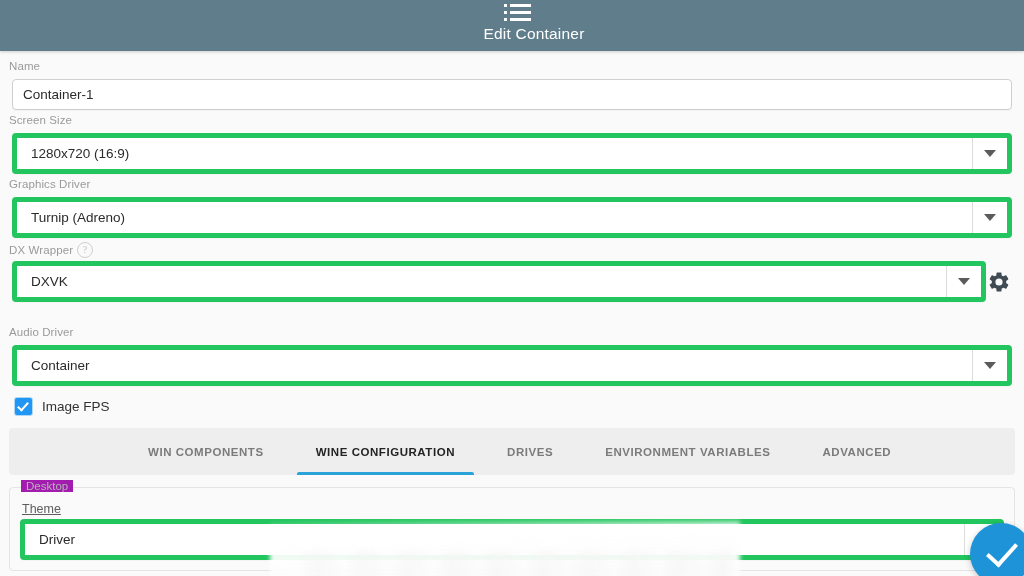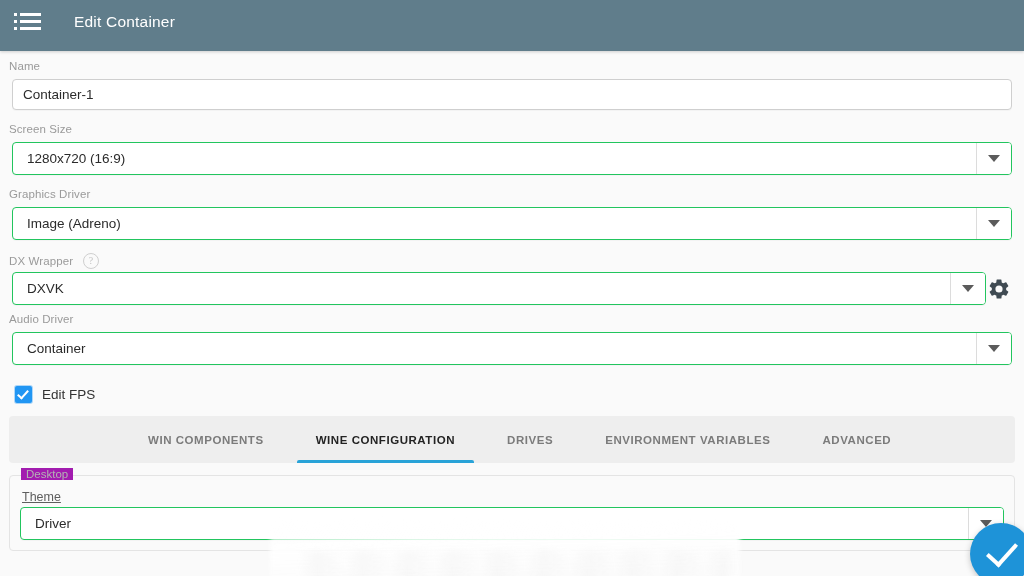--- a/index.html
+++ b/index.html
@@ -27,20 +27,21 @@
   .appbar {
     height: 51px;
     background: #607d8b;
     display: flex;
     align-items: center;
     padding: 0 0 8px 14px;
     box-sizing: border-box;
     box-shadow: 0 1px 3px rgba(0,0,0,0.18);
     position: relative;
     z-index: 5;
+    flex-direction: column;
   }
   .menu-btn {
     width: 30px;
     height: 30px;
     display: flex;
     flex-direction: column;
     justify-content: center;
     gap: 4px;
     cursor: pointer;
   }
@@ -81,21 +82,21 @@
   .field-label {
     font-size: 11.5px;
     color: #9a9a9a;
     padding: 0 8px 3px 9px;
     display: block;
     letter-spacing: 0.1px;
   }
   .label-row {
     display: flex;
     align-items: center;
-    gap: 10px;
+    gap: 4px;
     padding: 0 0 3px 9px;
   }
   .label-row .field-label {
     padding: 0;
   }
   .help-icon {
     width: 14px;
     height: 14px;
     border-radius: 50%;
     border: 1.3px solid #cfcfcf;
@@ -103,21 +104,20 @@
     font-size: 10px;
     line-height: 13px;
     text-align: center;
     font-family: "Liberation Serif", serif;
     flex: none;
     cursor: pointer;
   }
 
   .field-wrap {
     padding: 4px 12px;
-    margin-bottom: 9px;
   }
 
   .text-input {
     width: 100%;
     height: 31px;
     box-sizing: border-box;
     border: 1px solid #cfcfcf;
     border-radius: 4px;
     background: #ffffff;
     font-size: 13.5px;
@@ -125,21 +125,21 @@
     padding: 0 10px;
     font-family: "Liberation Sans", sans-serif;
     outline: none;
     box-shadow: 0 1px 1px rgba(0,0,0,0.03);
   }
 
   .spinner {
     display: flex;
     align-items: stretch;
     height: 31px;
-    border: 1px solid #22c55e;
+    border: 5px solid #22c55e;
     border-radius: 4px;
     background: #ffffff;
     overflow: hidden;
     box-shadow: 0 1px 1px rgba(0,0,0,0.03);
   }
   .spinner-value {
     flex: 1 1 auto;
     display: flex;
     align-items: center;
     padding-left: 14px;
@@ -163,21 +163,21 @@
     height: 0;
     border-left: 6px solid transparent;
     border-right: 6px solid transparent;
     border-top: 7px solid #5b5b5b;
   }
 
   .row-with-btn {
     display: flex;
     align-items: center;
     padding: 0 12px;
-    margin-bottom: 8px;
+    margin-bottom: 24px;
   }
   .row-with-btn .spinner { flex: 1 1 auto; min-width: 0; }
 
   .gear-btn {
     flex: none;
     width: 26px;
     height: 26px;
     display: flex;
     align-items: center;
     justify-content: center;
@@ -395,21 +395,21 @@
         <div class="spinner-value">1280x720 (16:9)</div>
         <div class="spinner-arrow">
             <i class="caret"></i>
           </div>
       </div>
     </div>
 
     <label class="field-label">Graphics Driver</label>
     <div class="field-wrap">
       <div class="spinner">
-        <div class="spinner-value">Image (Adreno)</div>
+        <div class="spinner-value">Turnip (Adreno)</div>
         <div class="spinner-arrow">
             <i class="caret"></i>
           </div>
       </div>
     </div>
 
     <div class="label-row">
       <span class="field-label">DX Wrapper</span>
       <span class="help-icon">?</span>
     </div>
@@ -432,21 +432,21 @@
       <div class="spinner">
         <div class="spinner-value">Container</div>
         <div class="spinner-arrow">
             <i class="caret"></i>
           </div>
       </div>
     </div>
 
     <div class="check-row">
       <div class="checkbox"></div>
-      <span class="check-label">Edit FPS</span>
+      <span class="check-label">Image FPS</span>
     </div>
 
     <div class="tabbar">
       <div class="tab">
         <span>WIN COMPONENTS</span>
       </div>
       <div class="tab active">
         <span>WINE CONFIGURATION</span>
       </div>
       <div class="tab">

